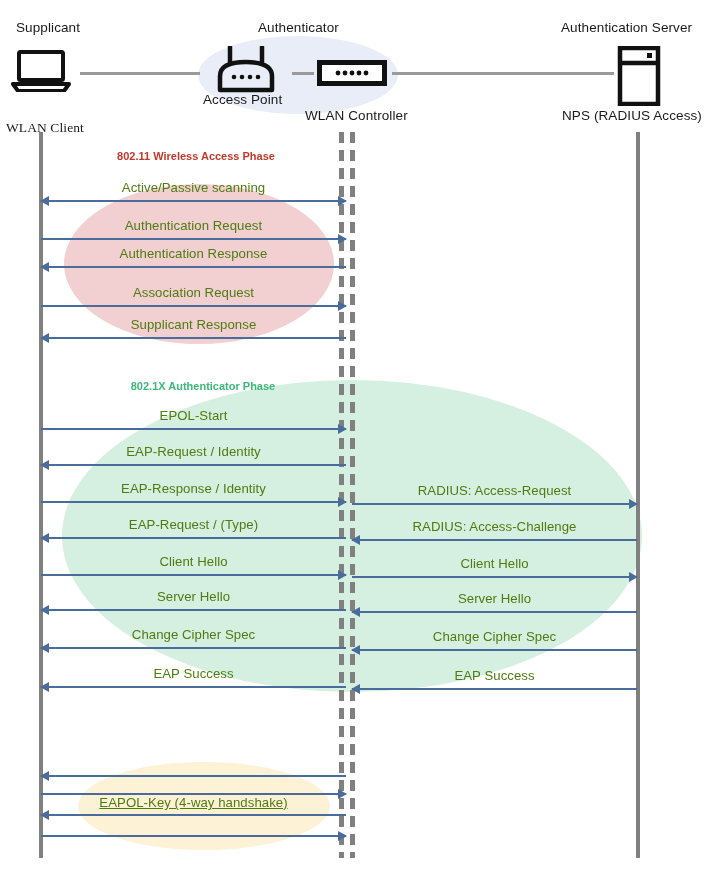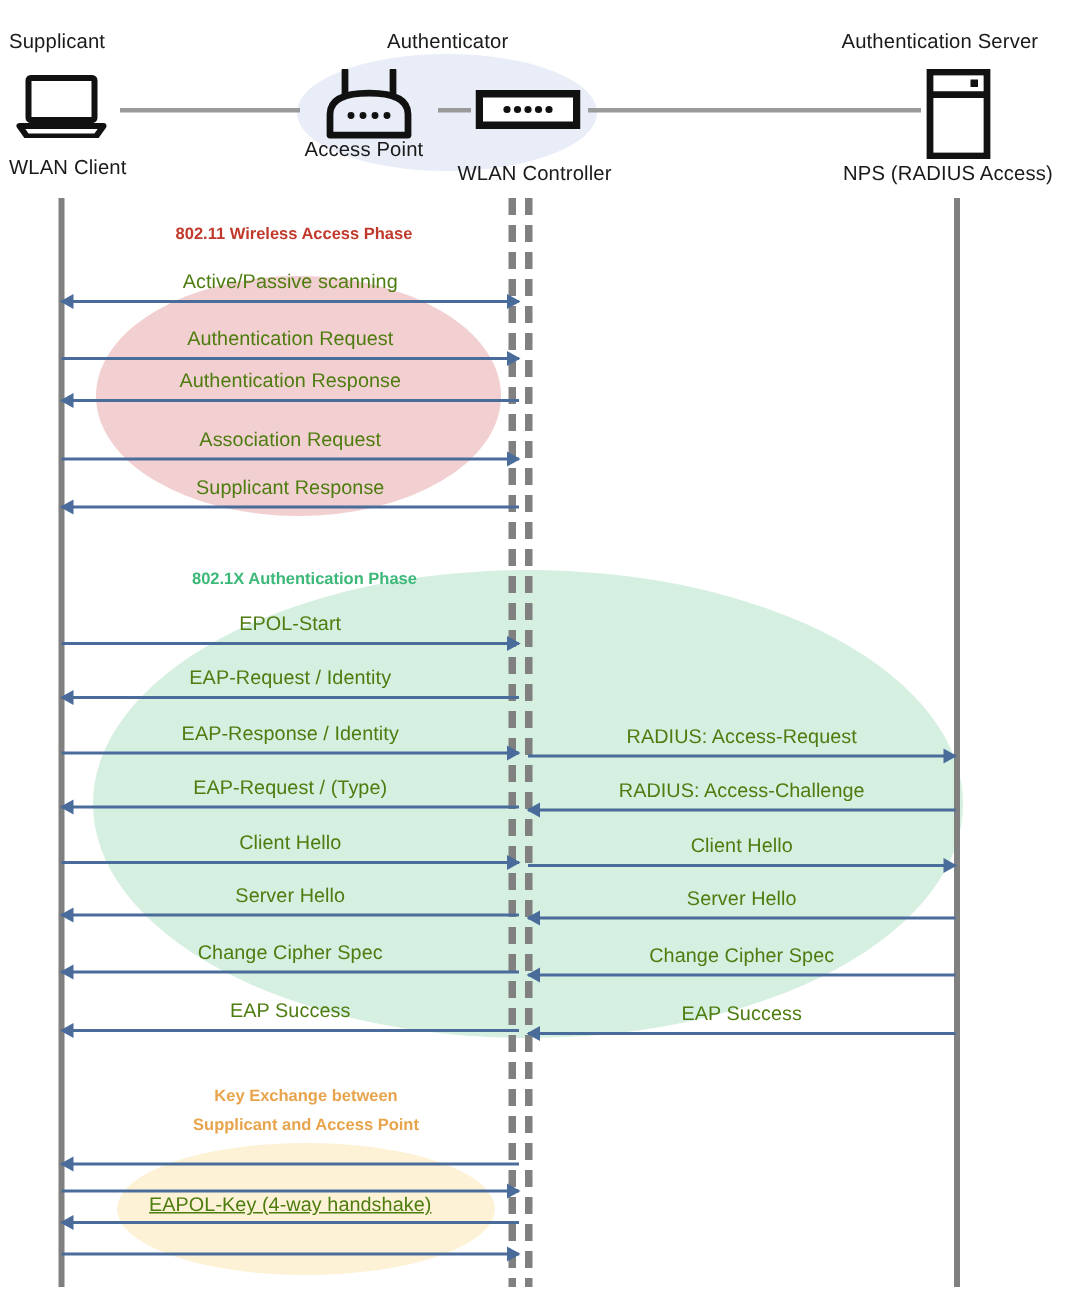--- a/index.html
+++ b/index.html
@@ -159,48 +159,44 @@
   </div>
 
   <div class="icon" style="left:617px; top:46px;">
     <svg width="44" height="60" viewBox="0 0 44 60">
       <rect x="3" y="2" width="38" height="56" fill="#fff" stroke="#111" stroke-width="4.5"></rect>
       <line x1="3" y1="17" x2="41" y2="17" stroke="#111" stroke-width="4.5"></line>
       <rect x="30" y="7" width="5" height="5" fill="#111"></rect>
     </svg>
   </div>
 
-  <div class="actor-title" style="left:6px;  top:20px;text-align:right;">Supplicant</div>
-  <div class="actor-sub" style="left:6px;   top:104px;">WLAN Client</div>
+  <div class="actor-title" style="left:16px;  top:20px;text-align:right;">Supplicant</div>
+  <div class="actor-sub" style="left:6px;   top:120px;font-family:Liberation Serif, serif;">WLAN Client</div>
 
   <div class="actor-title" style="left:258px; top:20px;">Authenticator</div>
   <div class="actor-sub" style="left:203px; top:92px;">Access Point</div>
 
   <div class="actor-sub" style="left:305px; top:108px;">WLAN Controller</div>
 
   <div class="actor-title" style="left:561px; top:20px;">Authentication Server</div>
   <div class="actor-sub" style="left:562px; top:108px;">NPS (RADIUS Access)</div>
 
   <div class="blob" style="left:64px; top:184px; width:270px; height:160px; background:#f2cfd0;"></div>
   <div class="blob" style="left:62px; top:380px; width:580px; height:312px; background:#d5efe0;"></div>
   <div class="blob" style="left:78px; top:762px; width:252px; height:88px;  background:#fdf2d6;"></div>
 
   <div class="lifeline" style="left:39px;  top:132px; height:726px;"></div>
   <div class="lifeline-dash" style="left:339px; top:132px; height:726px;"></div>
   <div class="lifeline-dash" style="left:350px; top:132px; height:726px;"></div>
   <div class="lifeline" style="left:636px; top:132px; height:726px;"></div>
 
   <div class="phase-label" style="left:86px; top:147px; width:220px; color:#c0392b;">802.11 Wireless Access Phase</div>
 
-  <div class="phase-label" style="left:98px; top:377px; width:210px; color:#3cb878;">802.1X Authentication Phase</div>
-
-  <div class="phase-label" style="left:84px; top:722px; width:240px; color:#e8a44c;">
-    <span>Key Exchange between</span><br>
-    <span>Supplicant and Access Point</span>
-  </div>
+  <div class="phase-label" style="left:98px; top:377px; width:210px; color:#3cb878;">802.1X Authenticator Phase</div>
+
 
   <div class="msg" style="left:41px; top:200px; width:305px;">
     <div class="shaft"></div>
     <div class="head right"></div>
     <div class="head left"></div>
     <div class="caption">Active/Passive scanning</div>
   </div>
   <div class="msg" style="left:41px; top:238px; width:305px;">
     <div class="shaft"></div>
     <div class="head right"></div>

